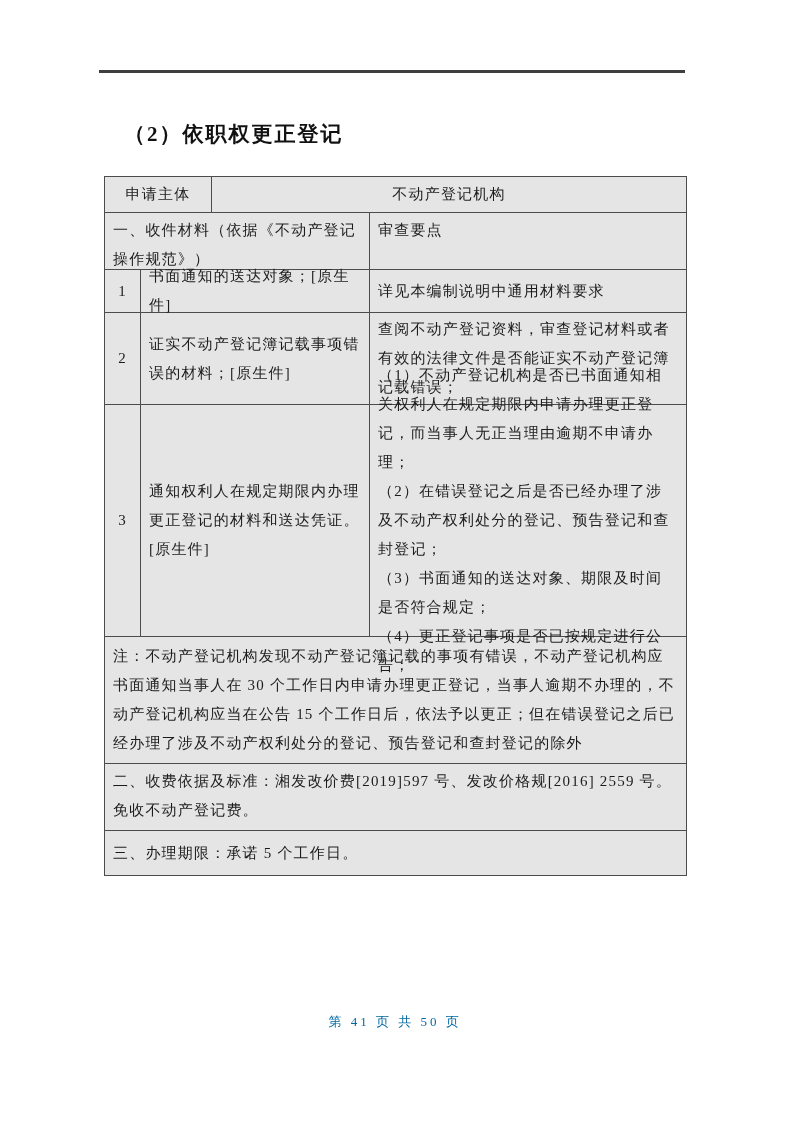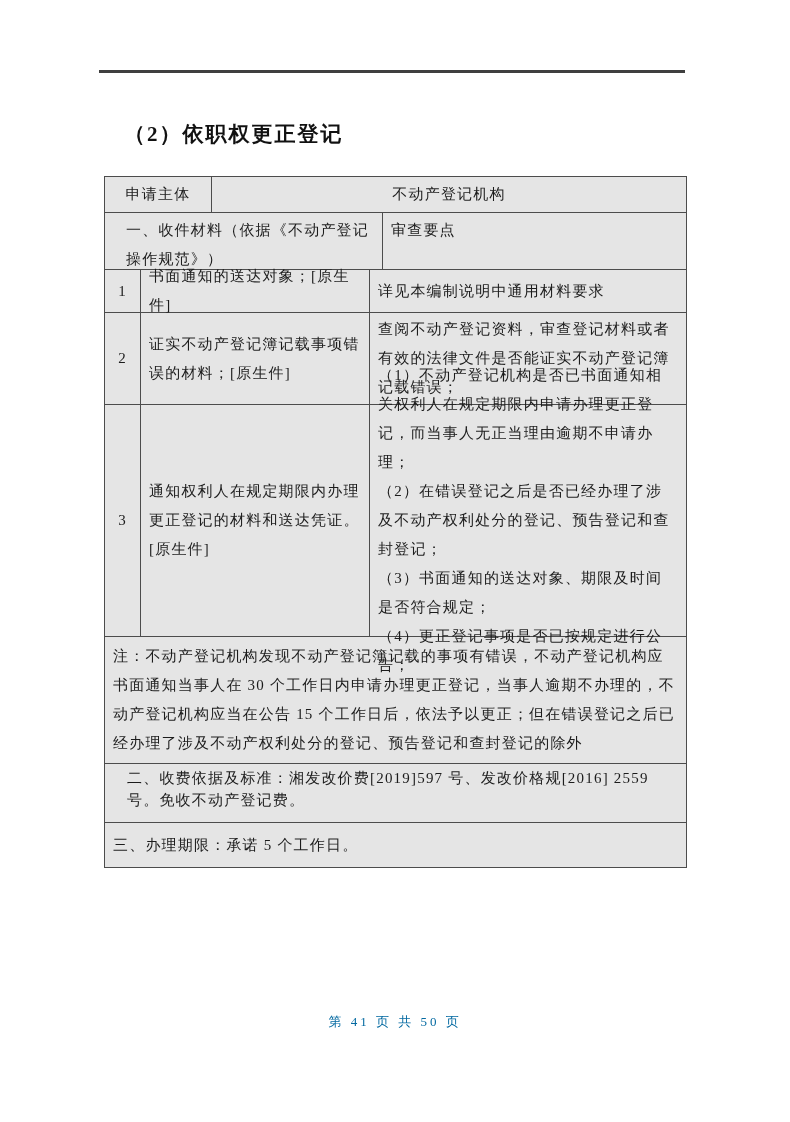--- a/index.html
+++ b/index.html
@@ -46,21 +46,21 @@
   .bl { border-left: 1px solid #4c4c4c; }
 
   
   .row-a { height: 35px; }
   .row-a .cell { display: flex; align-items: center; }
   .row-a .a-label { width: 106px; justify-content: center; }
   .row-a .a-value { flex: 1; justify-content: center; }
 
   
   .row-b { height: 57px; }
-  .row-b .b-left { width: 264px; padding-top: 3px; margin-left: 13px; }
+  .row-b .b-left { width: 264px; padding-top: 3px; }
   .row-b .b-right { flex: 1; padding-top: 3px; }
 
   
   .mrow .m-no {
     width: 35px;
     display: flex; align-items: center; justify-content: center;
     padding: 0;
   }
   .mrow .m-mat {
     width: 229px;
@@ -70,21 +70,21 @@
   .row-c { height: 43px; }
   .row-d { height: 92px; }
   .row-e { height: 232px; }
   .row-e .m-rev { justify-content: center; }
   .m-rev p { margin: 0; }
 
   
   .full-cell { width: 100%; padding: 5px 8px; }
   .row-f { min-height: 118px; }
   .row-g { min-height: 59px; }
-  .row-g .full-cell { line-height: 22px; padding-top: 3px; margin-left: 14px; }
+  .row-g .full-cell { line-height: 29px; padding-top: 3px; }
   .row-h { min-height: 45px; }
   .row-h .full-cell { padding-top: 8px; }
 
   .page-footer {
     position: absolute;
     left: 0;
     top: 1013px;
     width: 100%;
     text-align: center;
     font-size: 13px;

